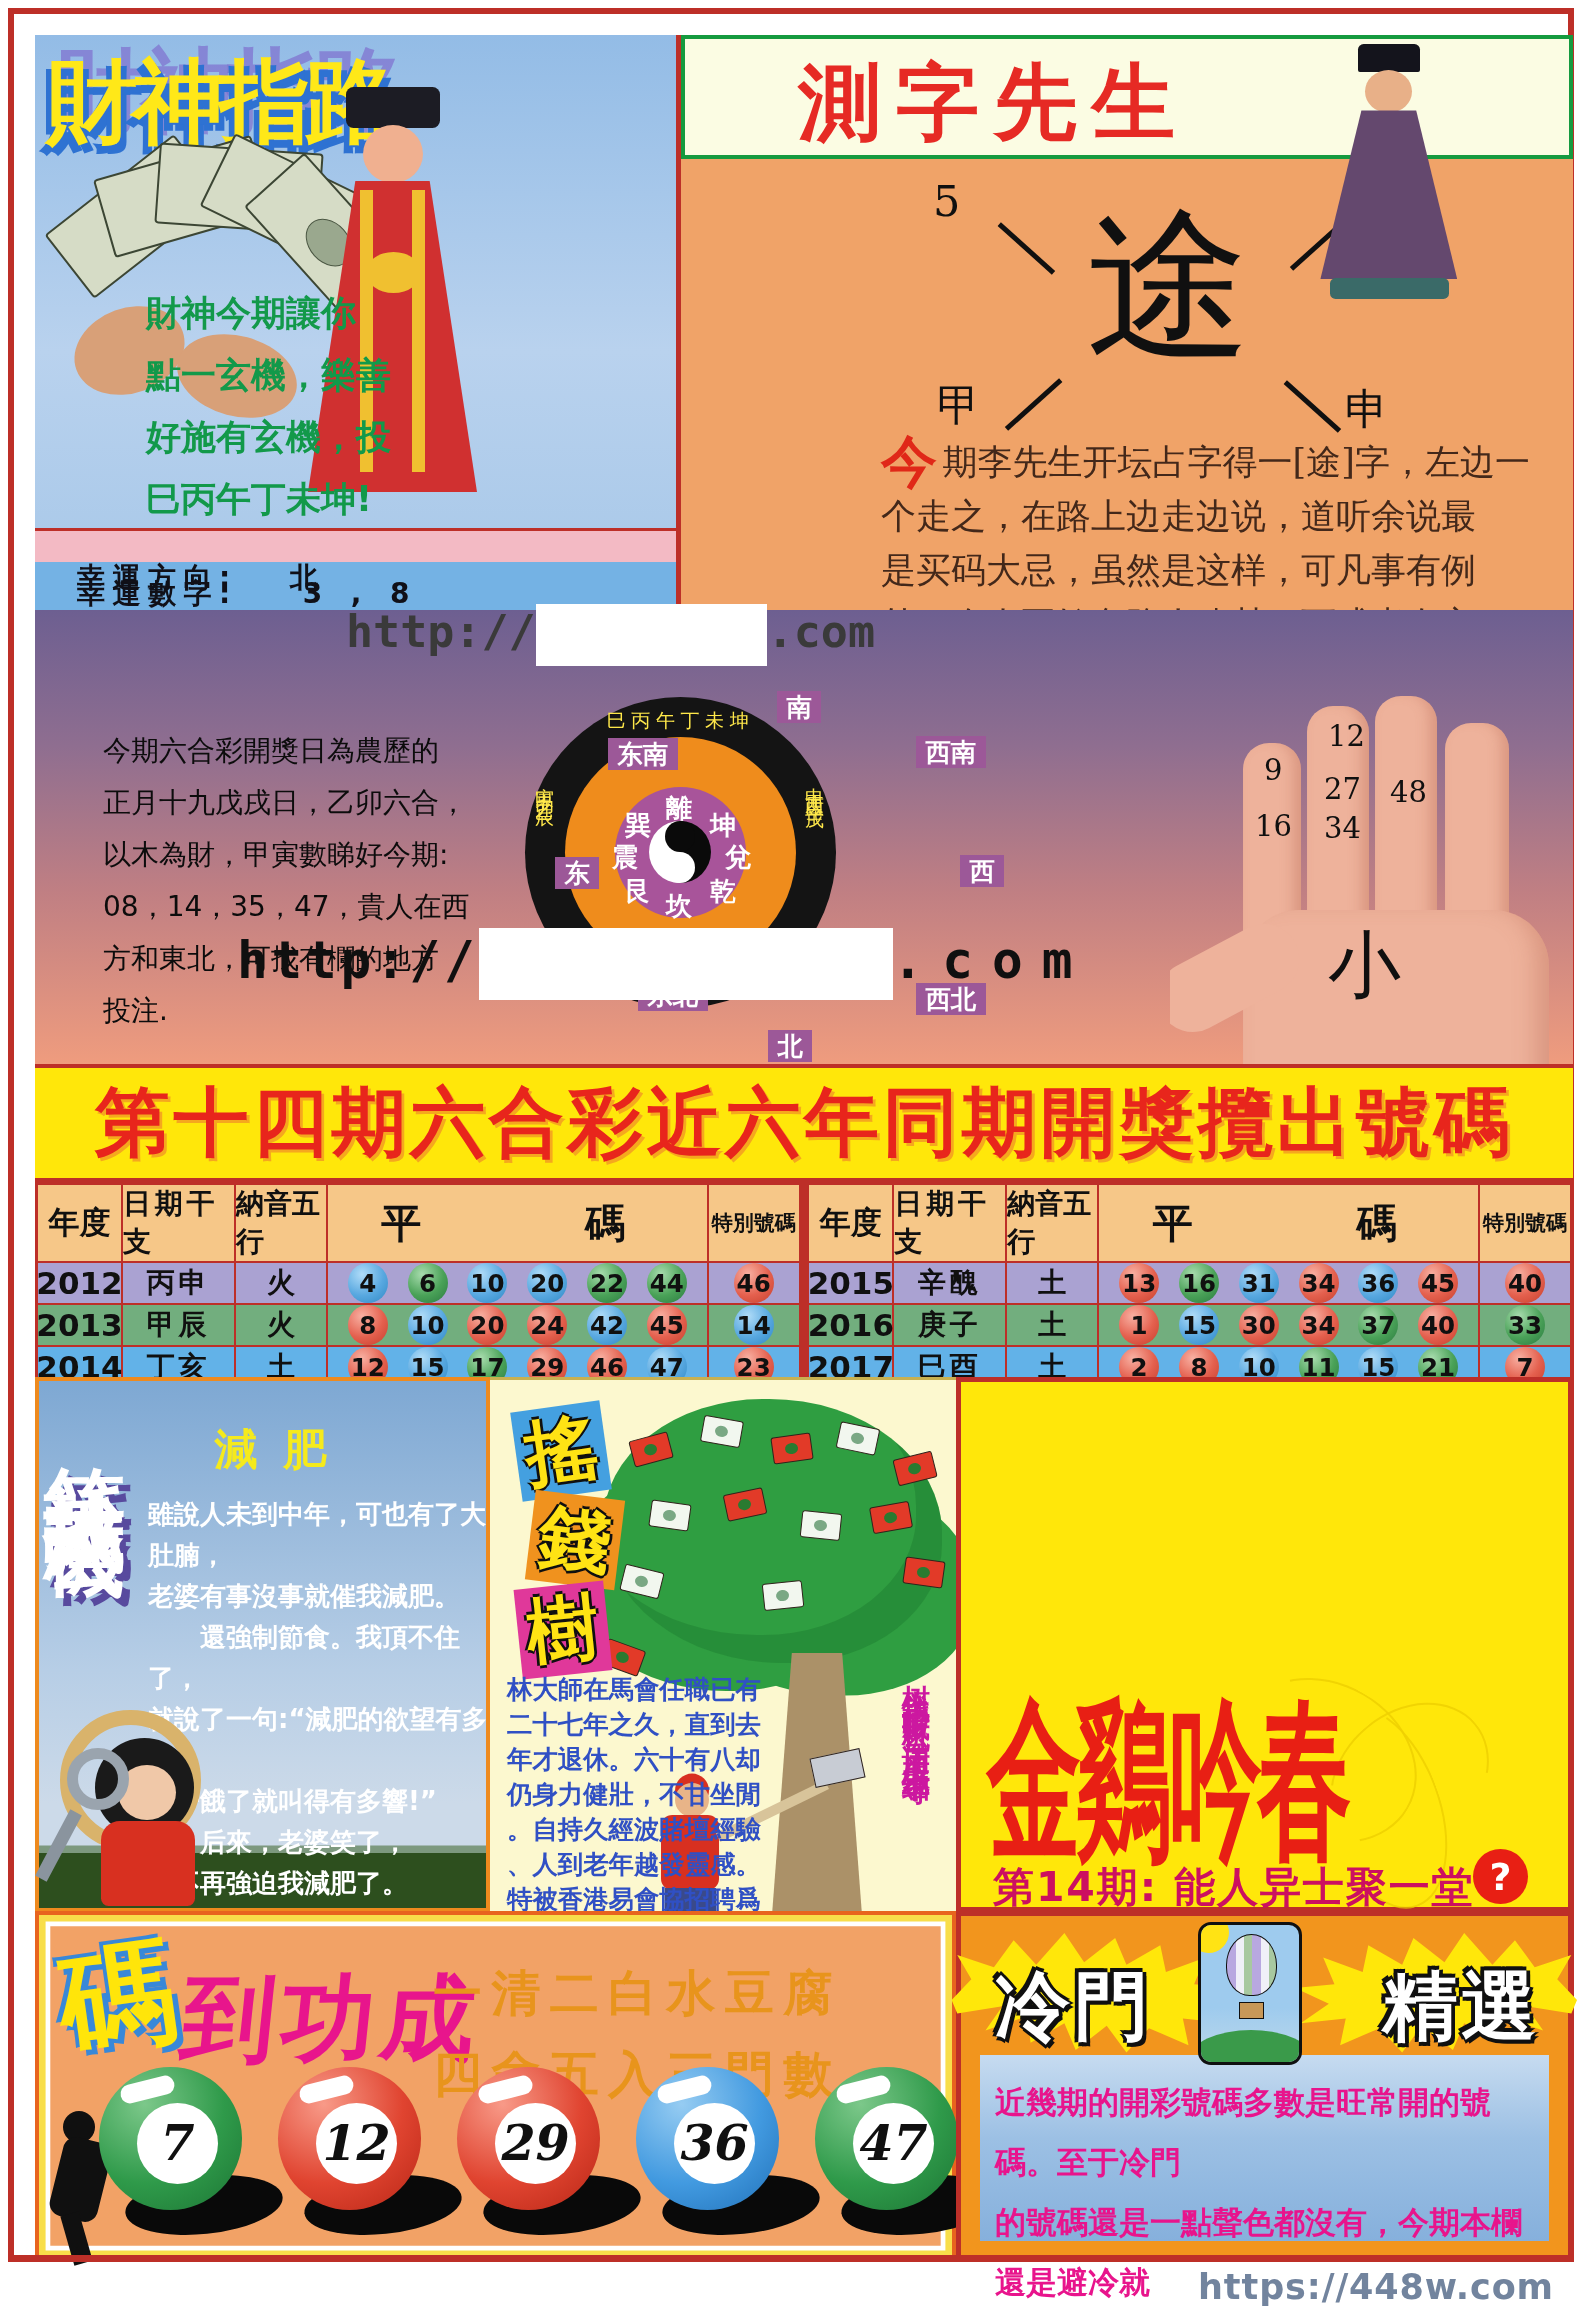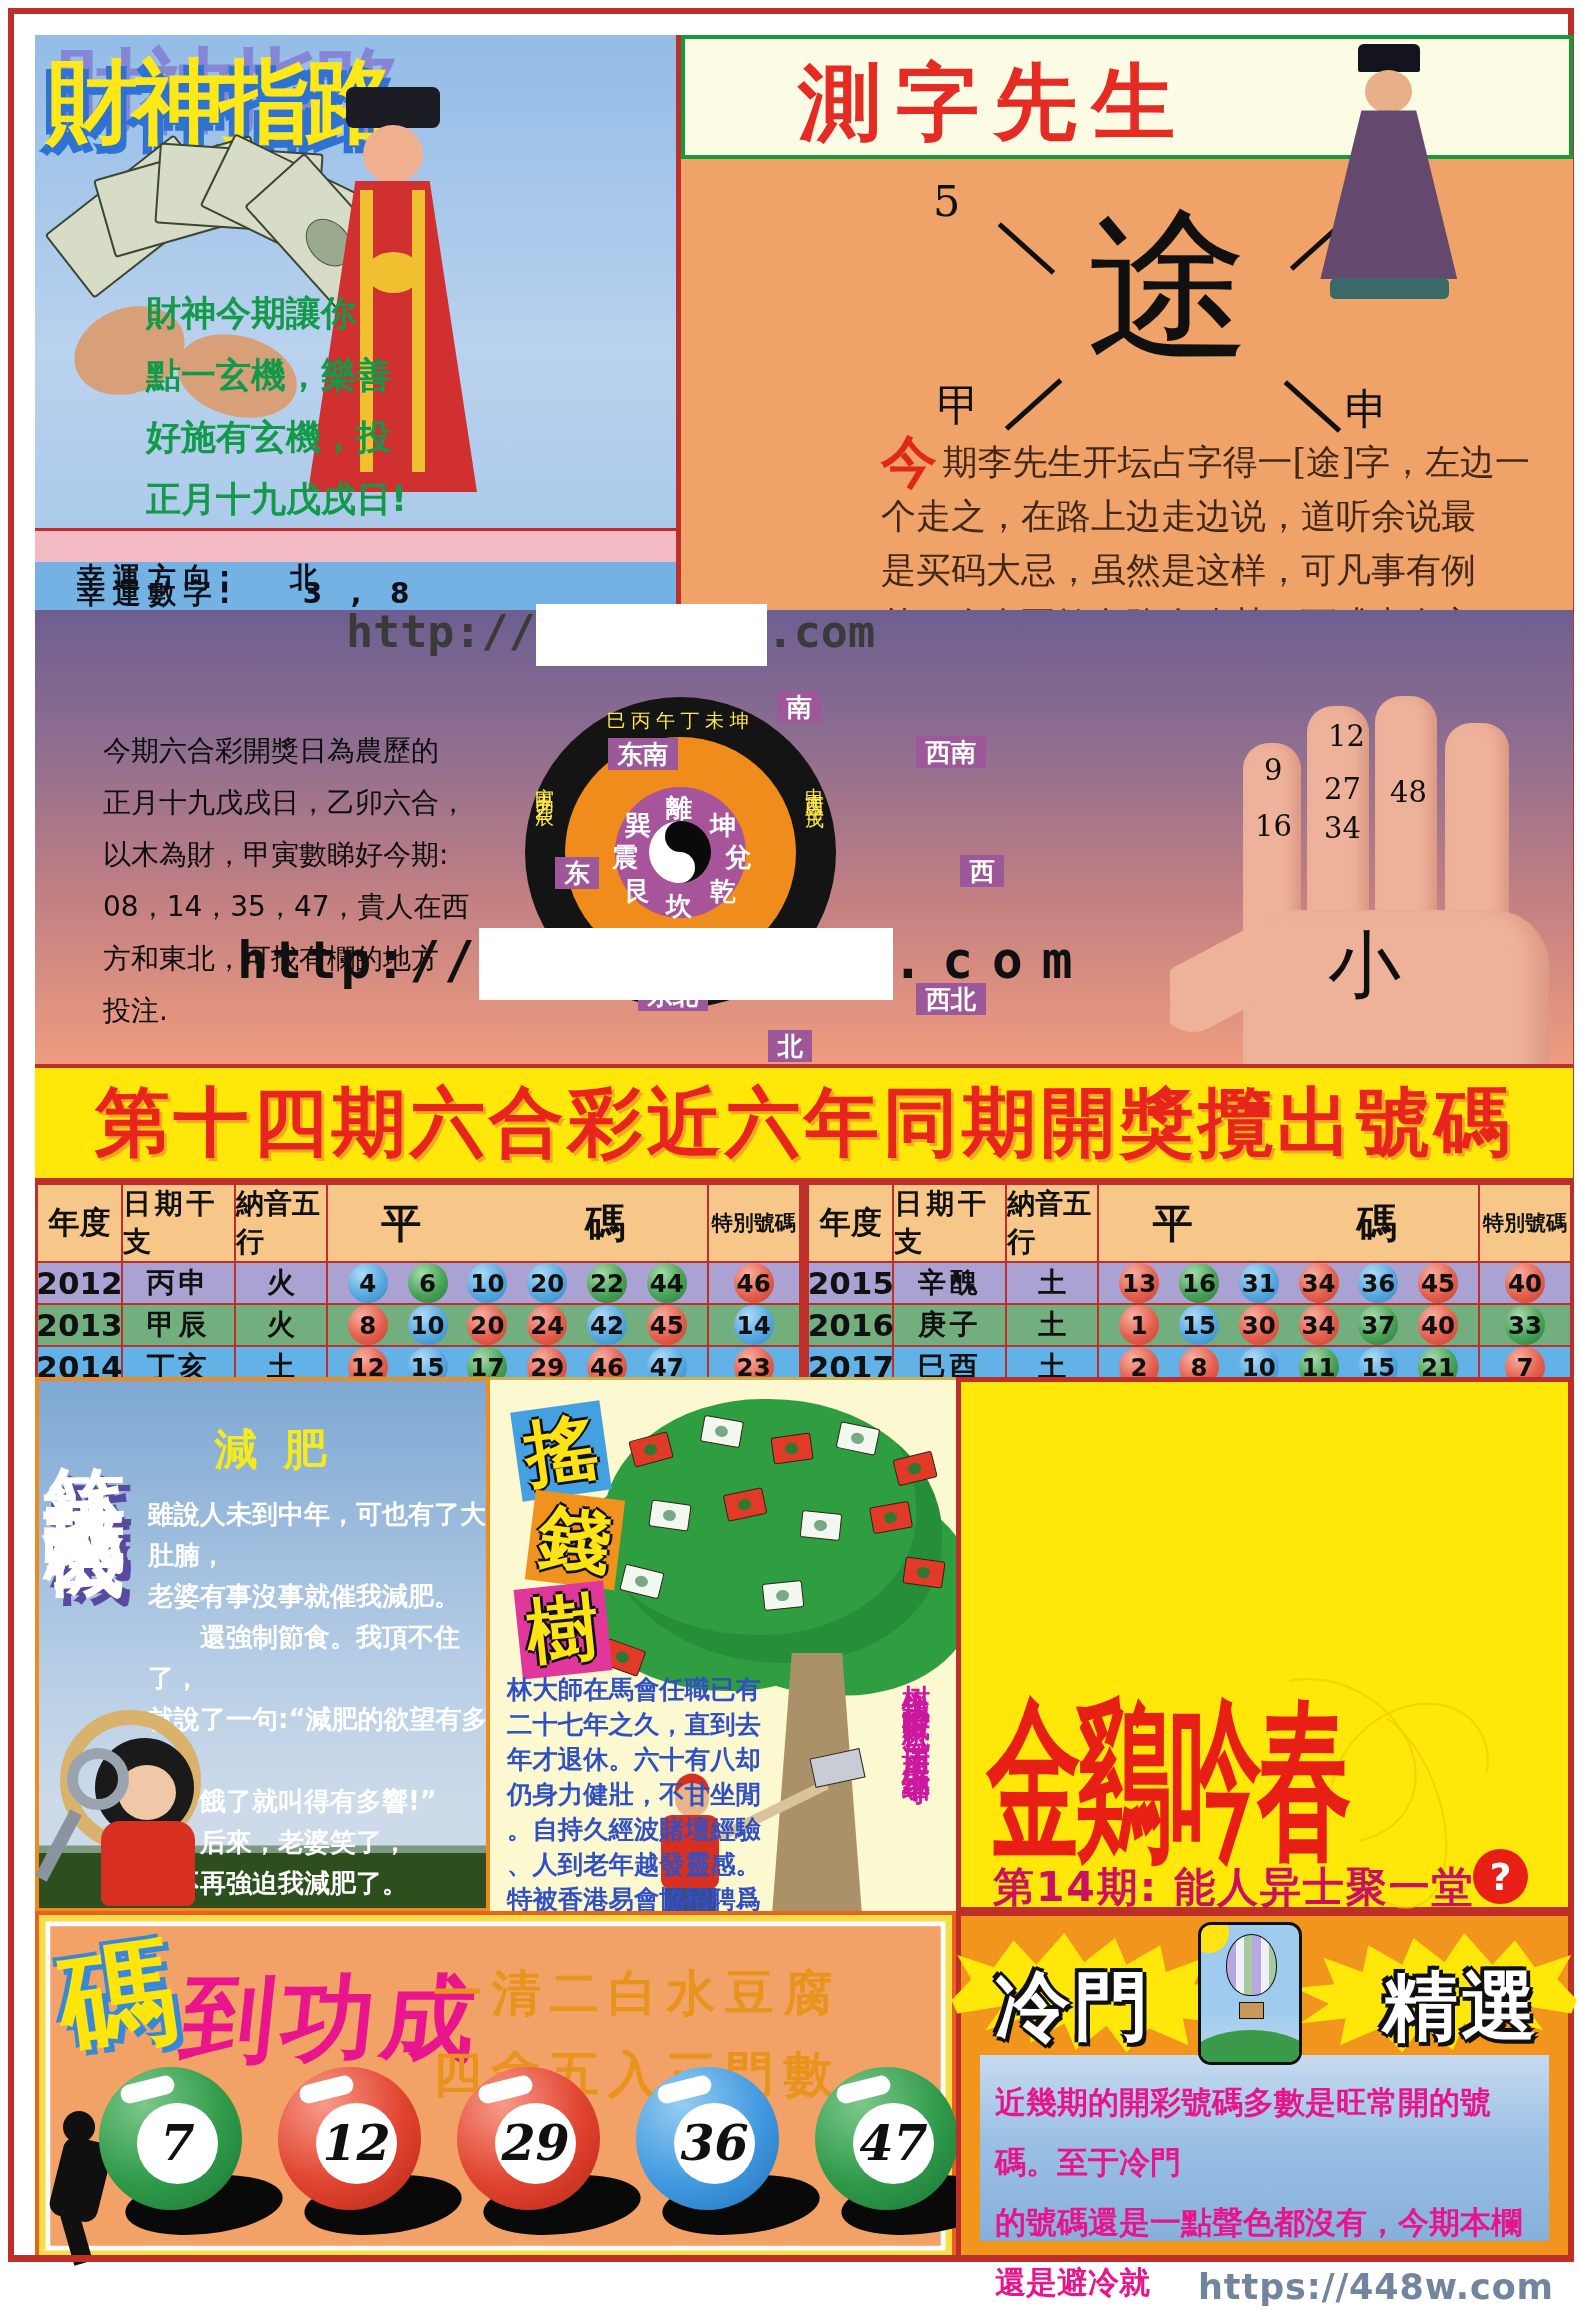--- a/index.html
+++ b/index.html
@@ -247,21 +247,21 @@
       <div class="god-hat" style="left:311px;top:52px;width:94px;height:41px;"></div>
       <div class="god-face" style="left:328px;top:90px;width:60px;height:58px;"></div>
       <div class="god-robe" style="left:273px;top:146px;width:169px;height:311px;"></div>
       <div class="god-trim" style="left:325px;top:155px;width:13px;height:282px;"></div>
       <div class="god-trim" style="left:377px;top:155px;width:13px;height:282px;"></div>
       <div class="god-trim" style="left:331px;top:217px;width:55px;height:41px;border-radius:50%;"></div>
     </div>
     <div class="abs cs-body">財神今期讓你
 點一玄機，樂善
 好施有玄機，投
-正月十九戊戌日!</div>
+巳丙午丁未坤!</div>
     <div class="abs cs-pink"></div>
     <div class="abs cs-blue"></div>
     <div class="lucky-row" style="top:508px;margin-top:16px;">
       <span>幸運方向:</span><span class="lucky-val">北</span>
     </div>
     <div class="lucky-row" style="top:540px;">
       <span>幸運數字:</span><span class="lucky-val u">3 , 8</span>
     </div>
     <div class="lucky-row" style="top:573px;">
       <span>幸運顏色:</span><span class="swatch"></span><span>綠色</span>

